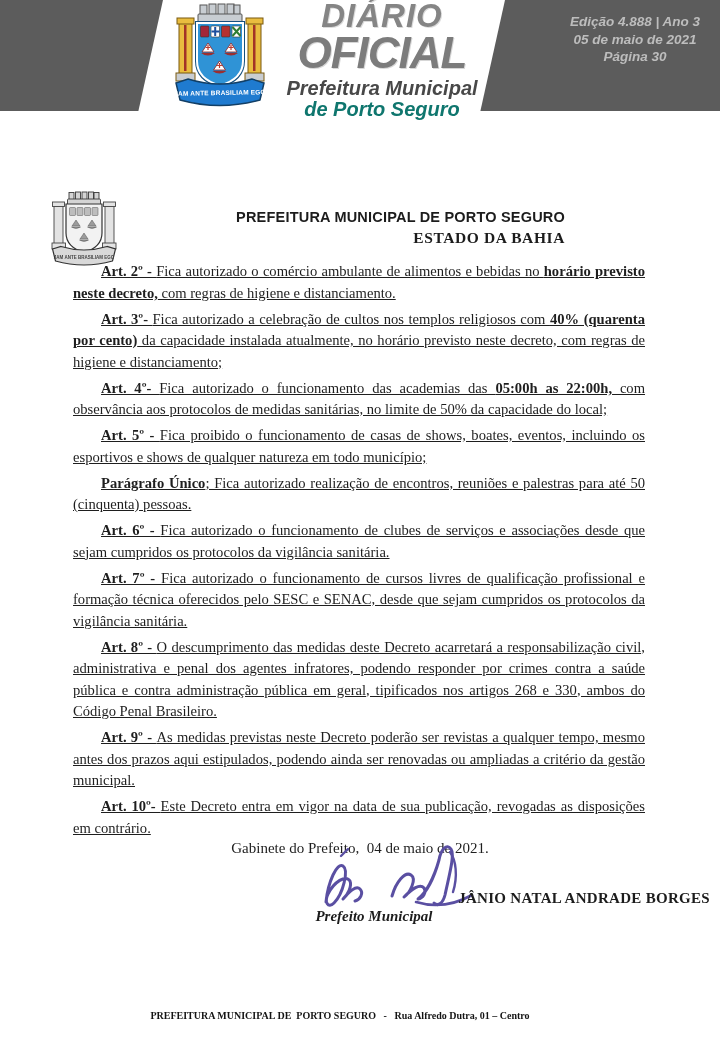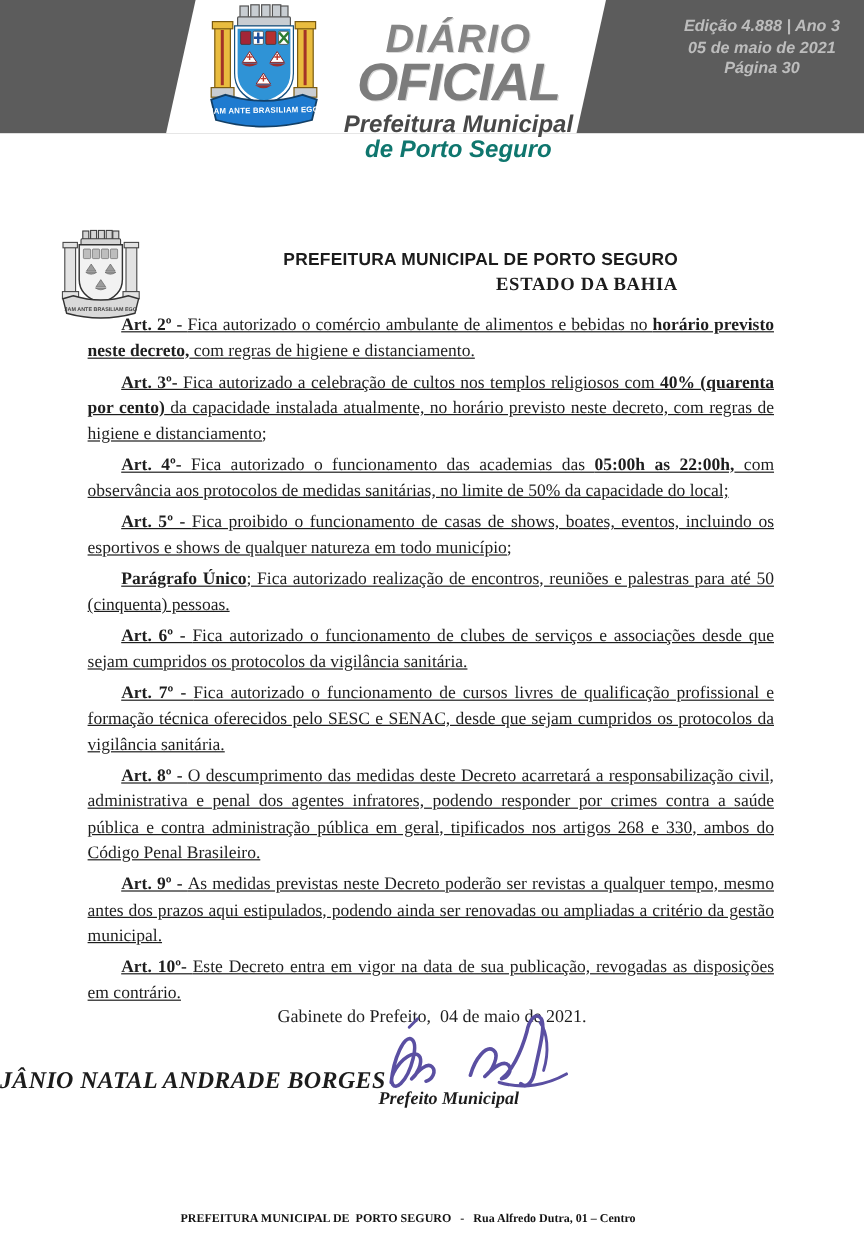--- a/index.html
+++ b/index.html
@@ -16,21 +16,21 @@
     font-family:"Liberation Serif", serif;color:#1f1f1f;overflow:hidden;
   }
   
   .band{position:absolute;left:0;top:0;width:720px;height:111px;background:var(--band);}
   .band-cut{
     position:absolute;left:163px;top:0;width:342px;height:111px;background:#fff;
     transform:skewX(-12.5deg);transform-origin:top left;
   }
   .masthead{
     position:absolute;left:268px;top:1px;width:228px;text-align:center;
-    font-family:"Liberation Sans", sans-serif;font-style:italic;font-weight:700;margin-top:16px;
+    font-family:"Liberation Sans", sans-serif;font-style:italic;font-weight:700;
   }
   .mast-t1{font-size:33px;line-height:30px;color:#858585;letter-spacing:1px;text-shadow:1px 1px 0 rgba(0,0,0,.14);}
   .mast-t2{font-size:44px;line-height:44px;color:#7c7c7c;letter-spacing:-1px;text-shadow:1px 1px 0 rgba(0,0,0,.16);}
   .mast-s1{font-size:20px;line-height:21px;color:#484848;margin-top:3px;}
   .mast-s2{font-size:20px;line-height:21px;color:#0f766e;}
   .issue-info{
     position:absolute;right:20px;top:13px;text-align:center;
     font-family:"Liberation Sans", sans-serif;font-style:italic;font-weight:600;
     font-size:13.5px;line-height:17.5px;color:#bdbdbd;
   }
@@ -63,22 +63,22 @@
     margin:0 0 4.5px 0;text-indent:28px;text-align:justify;
     font-size:14.6px;line-height:21.5px;color:#1e1e1e;text-decoration:underline;
   }
   .doc-body b{font-weight:700;}
   .closing-line{
     position:absolute;left:0;top:840px;width:720px;text-align:center;
     font-size:15px;color:#1e1e1e;white-space:pre;
   }
   .signature-svg{position:absolute;left:298px;top:836px;width:195px;height:84px;}
   .sig-name{
-    position:absolute;left:0;top:890px;width:710px;text-align:left;
-    font-weight:700;font-style:italic;font-size:20px;letter-spacing:.3px;color:#1c1c1c;
+    position:absolute;left:0;top:890px;width:710px;text-align:right;
+    font-weight:700;font-size:15px;letter-spacing:.3px;color:#1c1c1c;
   }
   .sig-role{
     position:absolute;left:0;top:908px;width:704px;text-align:center;
     font-weight:700;font-style:italic;font-size:15px;color:#1c1c1c;padding-left:44px;
   }
   .doc-footer{
     position:absolute;left:0;top:982px;width:680px;text-align:center;
     font-weight:700;font-size:10px;line-height:13.5px;color:#141414;white-space:pre;
   }
 </style>

